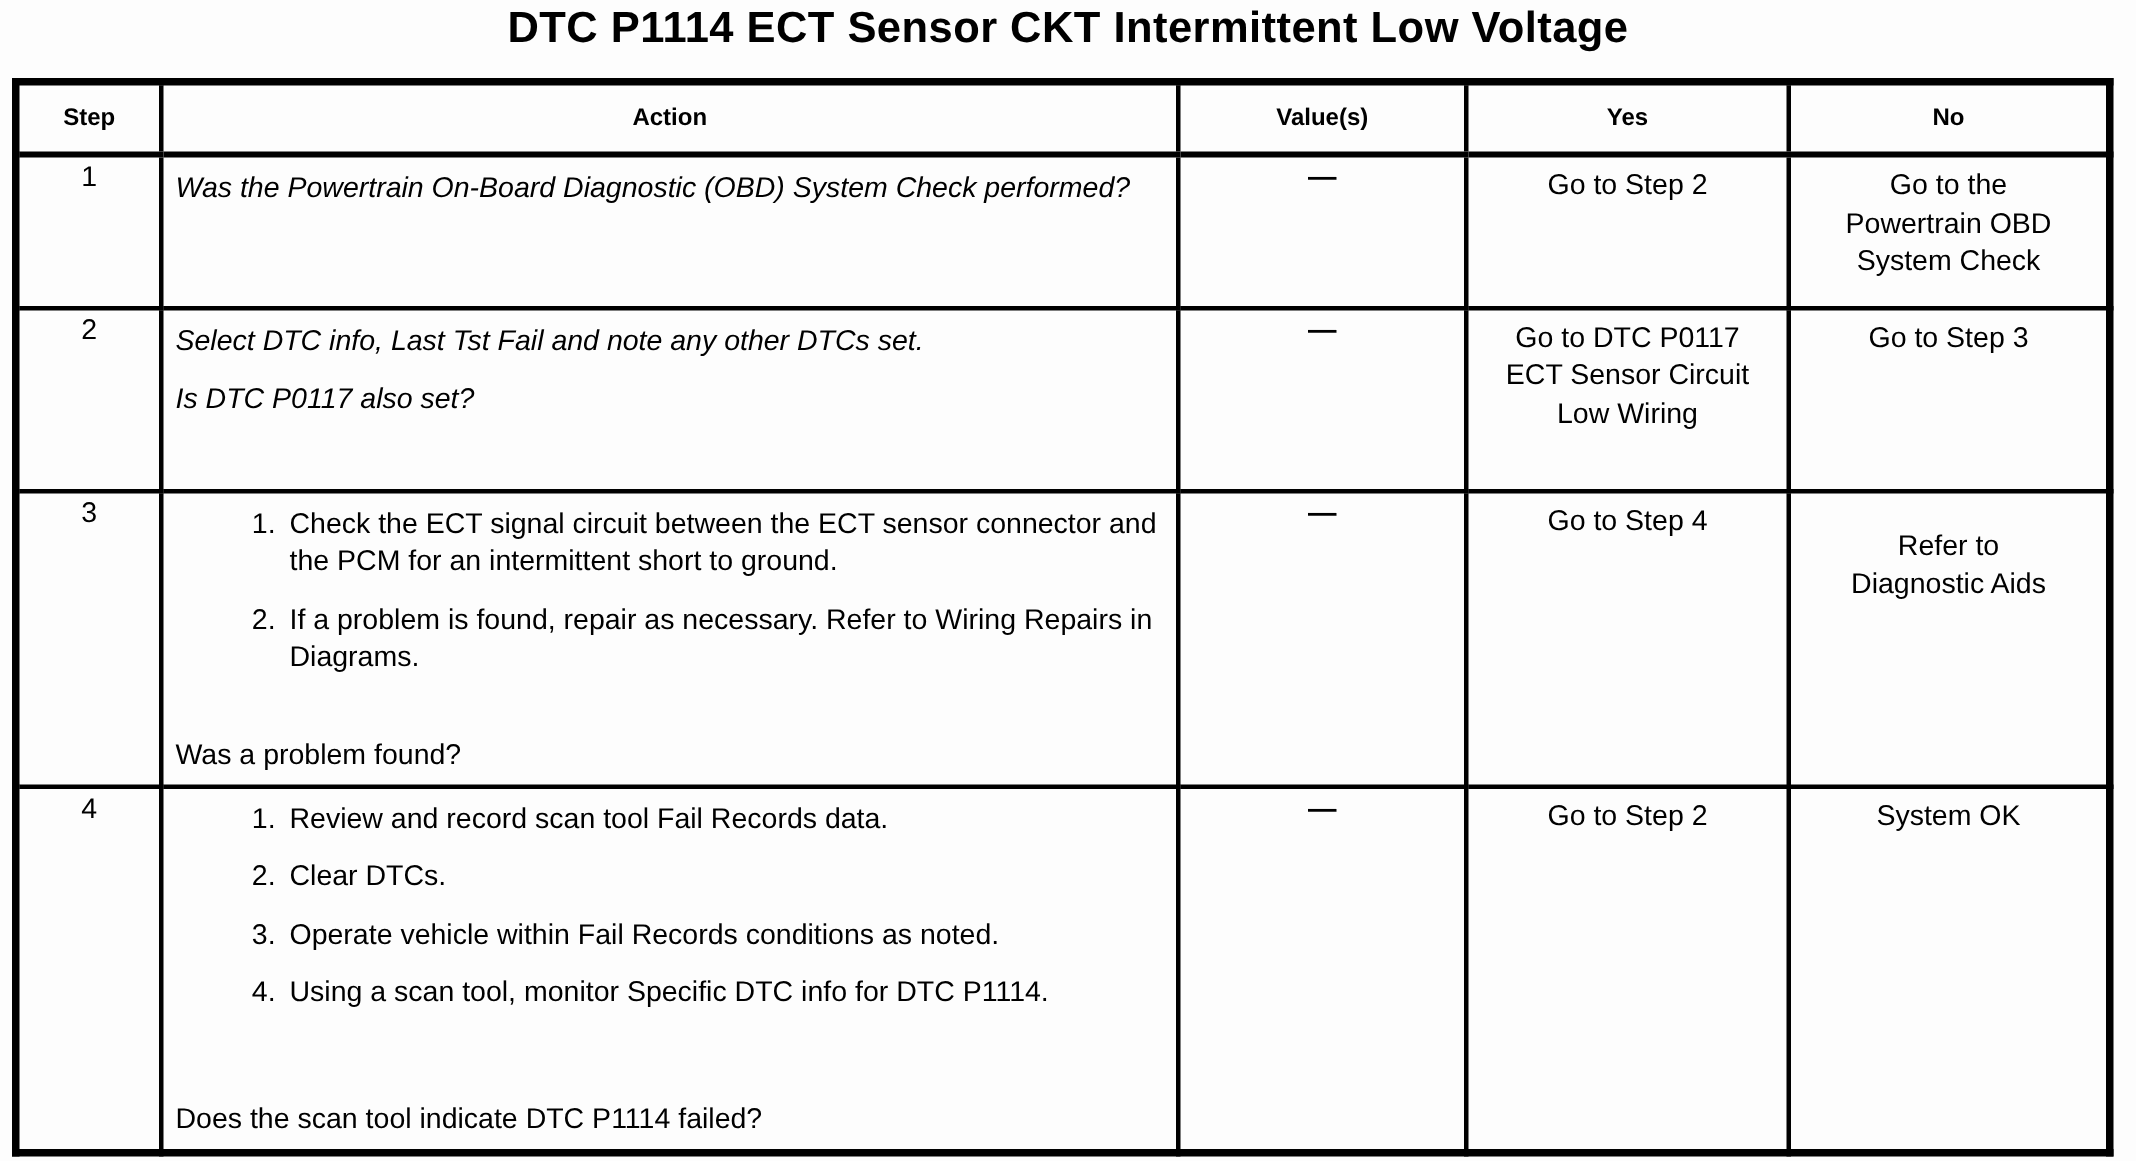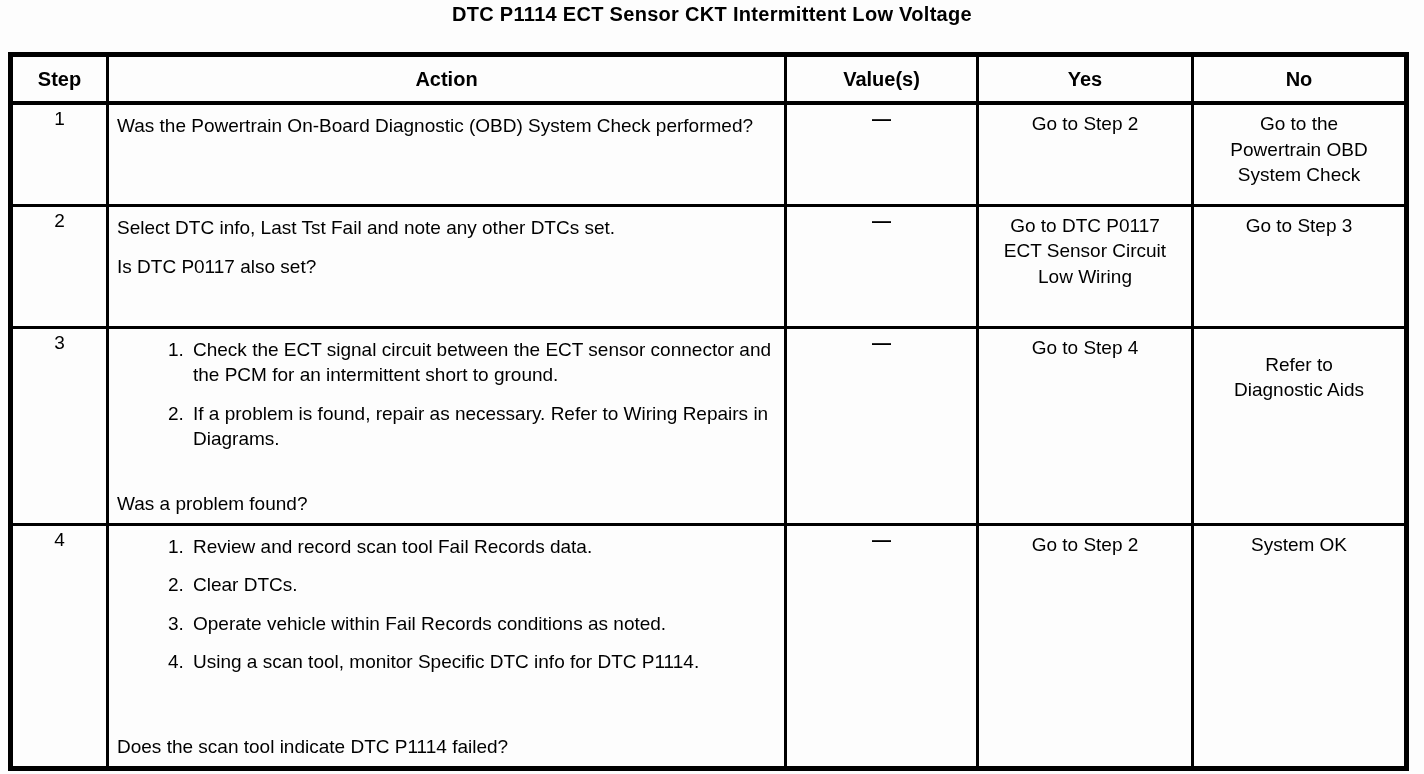--- a/index.html
+++ b/index.html
@@ -2,38 +2,38 @@
 <html><head>
 <meta charset="utf-8">
 <style>
   html,body{margin:0;padding:0;}
   body{
     width:1424px;height:774px;background:#fdfdfd;color:#000;
     font-family:"Liberation Sans", sans-serif;position:relative;overflow:hidden;
   }
   .page-title{
     position:absolute;top:3px;left:0;width:100%;text-align:center;
-    font-size:20px;font-weight:700;letter-spacing:.3px;
+    font-size:29px;font-weight:700;letter-spacing:.3px;
   }
   table.diag{
     position:absolute;top:52px;left:8px;width:1396px;height:710px;
     border-collapse:collapse;table-layout:fixed;
     border:5px solid #000;
   }
   .diag th,.diag td{border:3px solid #000;}
   .diag thead th{
-    border-bottom:4px solid #000;font-size:20px;font-weight:700;
+    border-bottom:4px solid #000;font-size:16px;font-weight:700;
     text-align:center;padding:5px 2px;height:34px;
   }
   .diag td{font-size:19px;line-height:1.35;vertical-align:top;}
   tr.r1{height:102px;} tr.r2{height:122px;} tr.r3{height:197px;} tr.r4{height:244px;}
   .step-cell{text-align:center;vertical-align:middle;font-size:20px;}
   .action-cell{padding:8px 10px 6px 8px;}
   .action-flex{display:flex;flex-direction:column;height:100%;box-sizing:border-box;}
-  .para{margin:0 0 14px 0;}
+  .para{margin:0 0 14px 0;font-style:italic;}
   .para:last-child{margin-bottom:0;}
   ol.steps{margin:0;padding:0 0 0 72px;}
   ol.steps li{margin:0 0 13px 0;padding-left:4px;}
   .question{margin:0;margin-top:auto;}
   .value-cell{text-align:center;vertical-align:middle;font-weight:700;font-size:24px;}
   .yes-cell,.no-cell{
     text-align:center;vertical-align:bottom;padding:6px 6px 8px 6px;font-size:19px;
   }
   .vmid{vertical-align:middle;}
   .it{}

